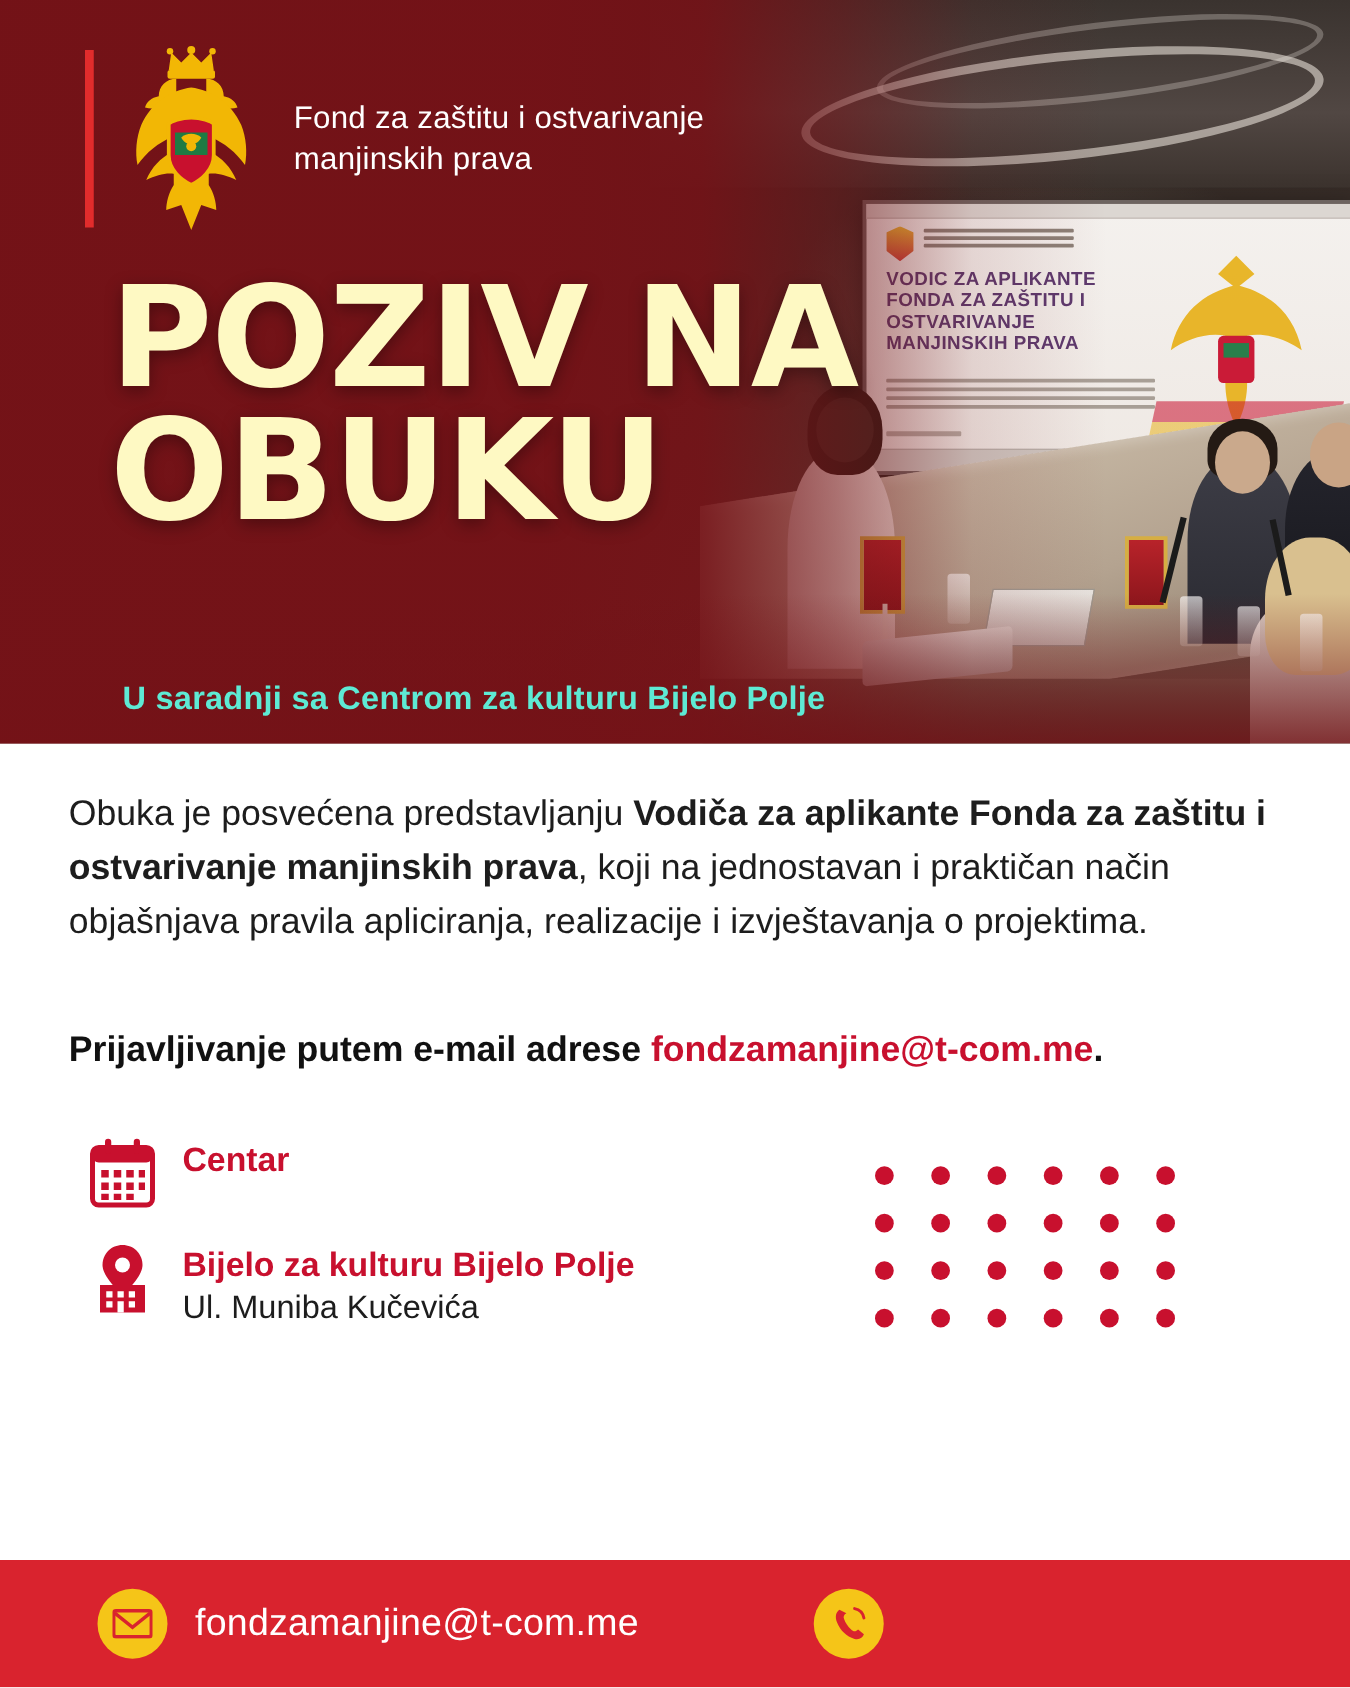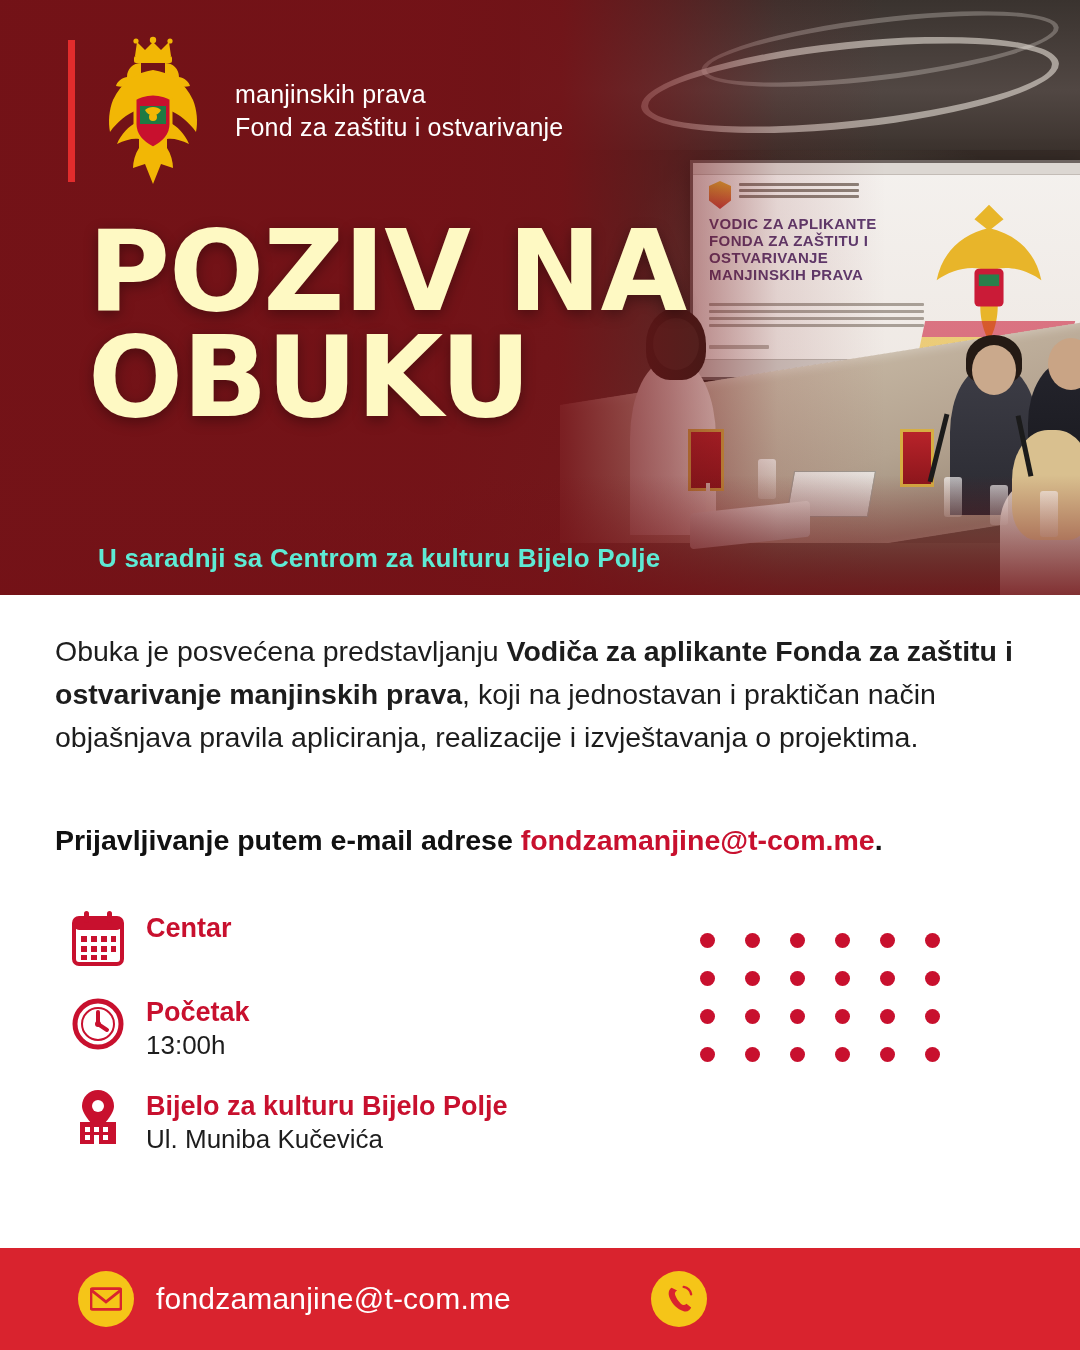--- a/index.html
+++ b/index.html
@@ -341,22 +341,22 @@
 
           <path d="M60 34 C44 36 28 46 20 64 C16 74 15 86 17 96 C24 86 34 78 44 74 L44 86 C36 90 28 98 24 108 C32 104 40 102 46 103 L46 112 C42 118 40 126 40 132 L52 128 L60 148 L68 128 L80 132 C80 126 78 118 74 112 L74 103 C80 102 88 104 96 108 C92 98 84 90 76 86 L76 74 C86 78 96 86 103 96 C105 86 104 74 100 64 C92 46 76 36 60 34 Z" fill="#f2b705"></path>
 
           <path d="M60 58 C52 58 44 61 42 63 L42 88 C42 100 52 108 60 112 C68 108 78 100 78 88 L78 63 C76 61 68 58 60 58 Z" fill="#c8102e" stroke="#f2b705" stroke-width="3"></path>
           <path d="M47 70 h26 v18 h-26 z" fill="#1e7a43"></path>
           <path d="M52 74 c4 -4 12 -4 16 0 c-3 7 -13 7 -16 0 z" fill="#f2b705"></path>
           <circle cx="60" cy="81" r="4" fill="#f2b705"></circle>
         </svg>
       </div>
       <div class="org-name">
+        <div>Fond za zaštitu i ostvarivanje</div>
         <div>manjinskih prava</div>
-        <div>Fond za zaštitu i ostvarivanje</div>
       </div>
     </div>
 
     <div class="headline">
       <span class="l1">POZIV NA</span>
       <span class="l2">OBUKU</span>
     </div>
 
     <div class="subhead">U saradnji sa Centrom za kulturu Bijelo Polje</div>
   </div>
@@ -393,35 +393,20 @@
                 <rect x="21" y="45" width="6" height="5"></rect>
               <rect x="31" y="45" width="6" height="5"></rect>
             </g>
           </svg>
         </div>
         <div class="info-txt">
           <div class="info-title">Centar</div>
         </div>
       </div>
 
-      <div class="info-item">
-        <div class="info-icon">
-          <svg viewBox="0 0 56 58" width="56" height="58">
-            <circle cx="28" cy="30" r="23" fill="none" stroke="#c8102e" stroke-width="5"></circle>
-            <circle cx="28" cy="30" r="16" fill="none" stroke="#c8102e" stroke-width="2"></circle>
-            <line x1="28" y1="30" x2="28" y2="18" stroke="#c8102e" stroke-width="4" stroke-linecap="round"></line>
-            <line x1="28" y1="30" x2="37" y2="36" stroke="#c8102e" stroke-width="4" stroke-linecap="round"></line>
-            <circle cx="28" cy="30" r="3" fill="#c8102e"></circle>
-          </svg>
-        </div>
-        <div class="info-txt">
-          <div class="info-title">Početak</div>
-          <div class="info-sub">13:00h</div>
-        </div>
-      </div>
 
       <div class="info-item">
         <div class="info-icon">
           <svg viewBox="0 0 56 58" width="56" height="58">
             <path d="M28 2 C19 2 12 9 12 18 C12 28 28 42 28 42 C28 42 44 28 44 18 C44 9 37 2 28 2 Z" fill="#c8102e"></path>
             <circle cx="28" cy="18" r="6" fill="#ffffff"></circle>
             <rect x="10" y="34" width="36" height="22" fill="#c8102e"></rect>
             <g fill="#ffffff">
               <rect x="15" y="39" width="5" height="5"></rect>
                 <rect x="24" y="39" width="5" height="5"></rect>

